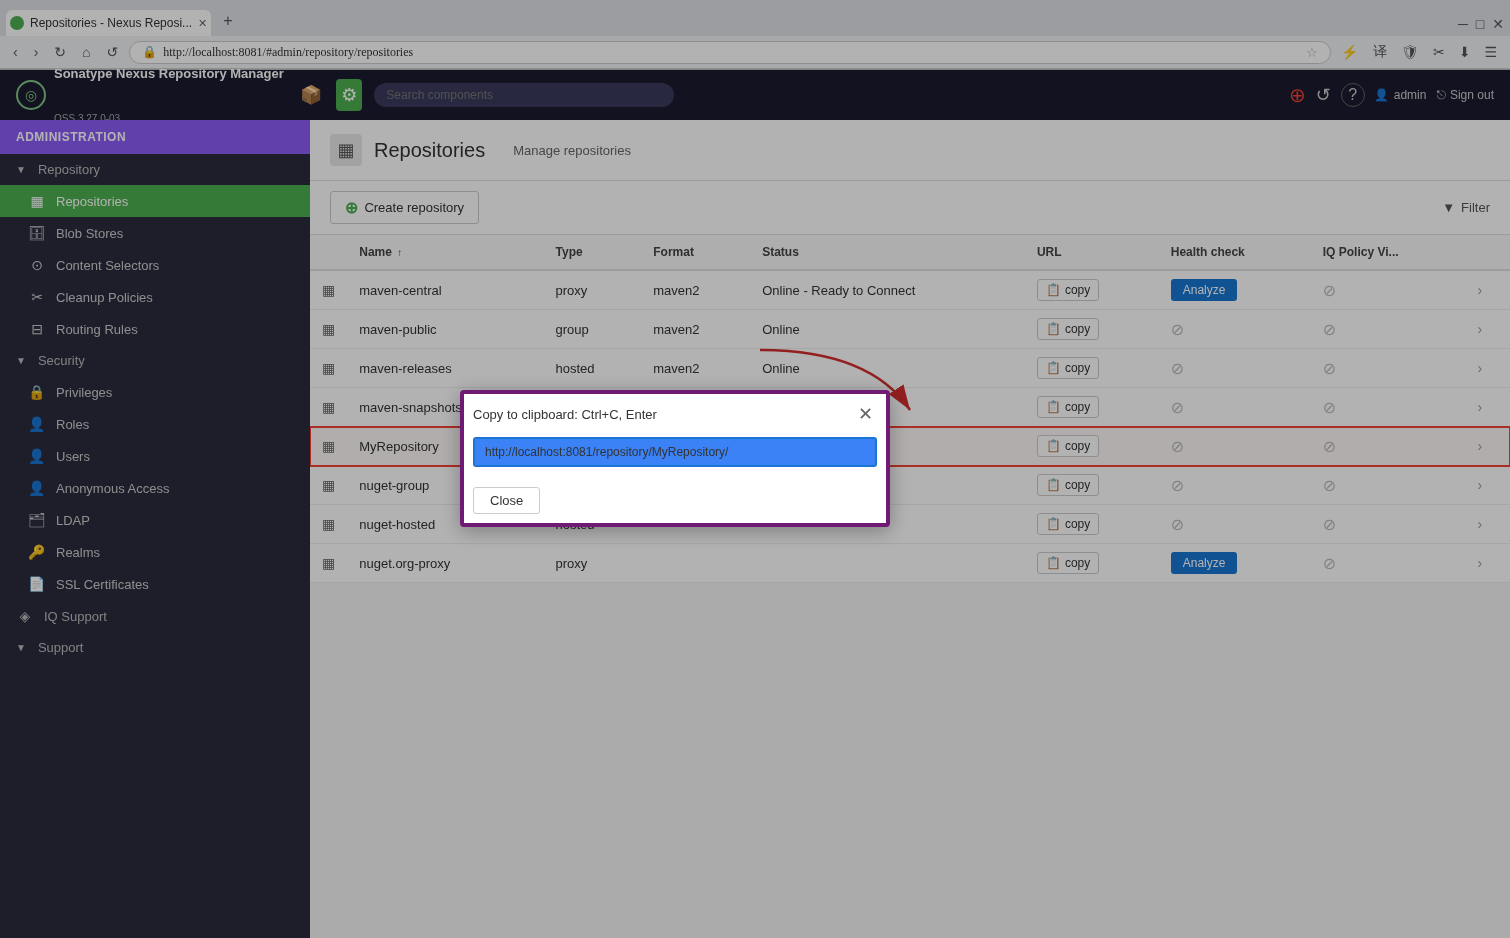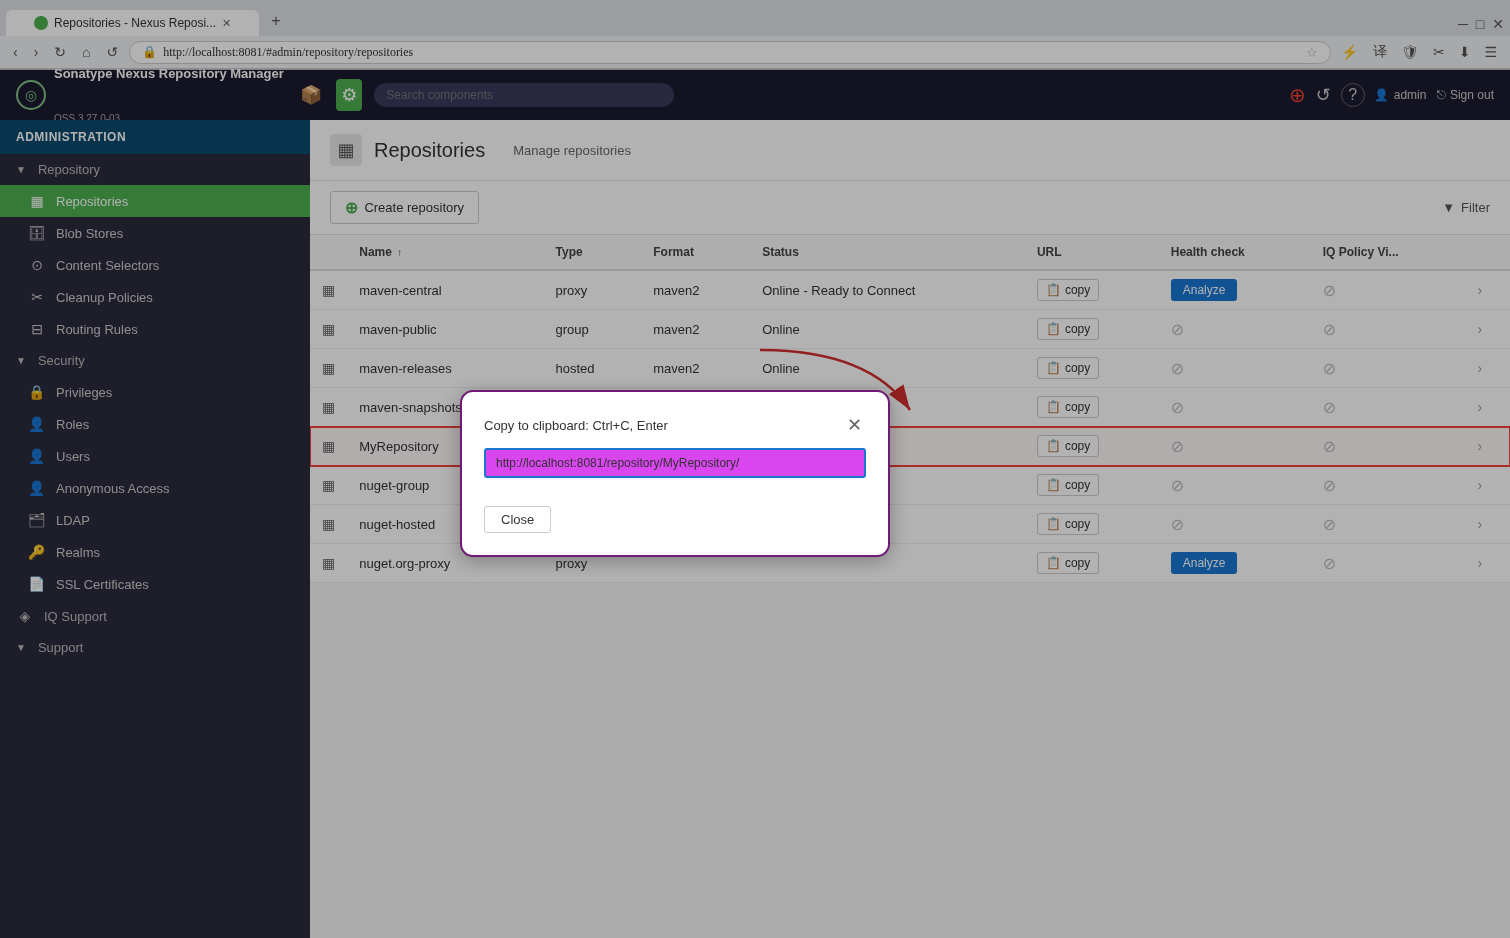--- a/index.html
+++ b/index.html
@@ -1,21 +1,21 @@
 <!DOCTYPE html>
 <html><head>
   <meta charset="utf-8">
   <style>
     * { box-sizing: border-box; margin: 0; padding: 0; }
     body { font-family: 'Segoe UI', Arial, sans-serif; font-size: 13px; background: #fff; overflow: hidden; }
 
     
     .browser-chrome { background: #dee1e6; border-bottom: 1px solid #bbb; }
     .tab-bar { display: flex; align-items: flex-end; padding: 6px 6px 0; background: #dee1e6; gap: 2px; }
-    .tab { display: flex; align-items: center; gap: 6px; padding: 6px 28px; background: #fff; border-radius: 6px 6px 0 0; font-size: 12px; color: #333; min-width: 180px; }
+    .tab { display: flex; align-items: center; gap: 6px; padding: 6px 4px; background: #fff; border-radius: 6px 6px 0 0; font-size: 12px; color: #333; min-width: 180px; }
     .tab-favicon { width: 14px; height: 14px; background: #4caf50; border-radius: 50%; display: inline-block; }
     .tab-close { margin-left: auto; color: #666; cursor: pointer; font-size: 11px; }
     .tab-new { padding: 6px 10px; color: #555; font-size: 16px; cursor: pointer; }
     .browser-controls { display: flex; align-items: center; padding: 4px 8px; gap: 6px; background: #f1f3f4; border-bottom: 1px solid #ccc; }
     .nav-btn { background: none; border: none; color: #555; font-size: 14px; cursor: pointer; padding: 3px 5px; border-radius: 3px; }
     .address-bar { flex: 1; display: flex; align-items: center; background: #fff; border: 1px solid #ccc; border-radius: 20px; padding: 3px 12px; font-size: 12px; color: #333; gap: 6px; }
     .address-bar-url { flex: 1; color: #333; font-family: Liberation Serif, serif; }
     .browser-actions { display: flex; gap: 4px; align-items: center; }
     .browser-action-btn { background: none; border: none; color: #555; font-size: 14px; cursor: pointer; padding: 3px 5px; }
 
@@ -36,21 +36,21 @@
     .header-right-btn { background: none; border: none; color: #ccc; font-size: 18px; cursor: pointer; }
     .header-alert { color: #f44336; font-size: 20px; }
     .header-user { color: #ccc; font-size: 12px; display: flex; align-items: center; gap: 4px; }
     .header-signout { color: #ccc; font-size: 12px; display: flex; align-items: center; gap: 4px; cursor: pointer; }
 
     
     .main-layout { display: flex; flex: 1; overflow: hidden; }
 
     
     .sidebar { width: 310px; background: #2c2c3e; color: #ddd; overflow-y: auto; flex-shrink: 0; }
-    .sidebar-section-header { padding: 10px 16px; font-size: 12px; font-weight: bold; color: #fff; background: #0c4a6e; text-transform: uppercase; letter-spacing: 0.5px; }
+    .sidebar-section-header { padding: 10px 16px; font-size: 12px; font-weight: bold; color: #fff; background: #8b5cf6; text-transform: uppercase; letter-spacing: 0.5px; }
     .sidebar-item { display: flex; align-items: center; gap: 10px; padding: 8px 16px 8px 28px; cursor: pointer; font-size: 13px; color: #ccc; }
     .sidebar-item.active { background: #4caf50; color: #fff; }
     .sidebar-item.group-header { padding-left: 16px; color: #bbb; }
     .sidebar-group { }
     .sidebar-icon { font-size: 14px; width: 18px; text-align: center; }
     .sidebar-toggle { font-size: 10px; margin-right: 2px; }
 
     
     .content { flex: 1; overflow: auto; background: #f5f5f5; }
     .content-header { display: flex; align-items: center; padding: 14px 20px; background: #fff; border-bottom: 1px solid #e0e0e0; gap: 12px; }
@@ -69,25 +69,25 @@
     .data-table td { padding: 8px 12px; border-bottom: 1px solid #eee; font-size: 13px; color: #333; }
     .row-icon { font-size: 14px; color: #666; }
     .copy-btn { display: inline-flex; align-items: center; gap: 4px; padding: 3px 8px; background: #fff; border: 1px solid #ccc; border-radius: 3px; cursor: pointer; font-size: 12px; color: #333; }
     .analyze-btn { padding: 4px 12px; background: #1976d2; color: #fff; border: none; border-radius: 3px; cursor: pointer; font-size: 12px; }
     .disabled-icon { color: #bbb; font-size: 16px; }
     .chevron-right { color: #999; font-size: 14px; }
     .sort-icon { font-size: 10px; margin-left: 2px; }
 
     
     .modal-overlay { position: fixed; top: 0; left: 0; right: 0; bottom: 0; background: rgba(0,0,0,0.3); display: flex; align-items: flex-start; justify-content: flex-start; z-index: 1000; }
-    .modal-box { position: absolute; top: 390px; left: 460px; background: #fff; border: 2px solid #701a75; border-radius: 13px; box-shadow: 0 4px 20px rgba(0,0,0,0.3); width: 430px; padding: 22px; }
+    .modal-box { position: absolute; top: 390px; left: 460px; background: #fff; border: 4px solid #701a75; border-radius: 4px; box-shadow: 0 4px 20px rgba(0,0,0,0.3); width: 430px; padding: 9px; }
     .modal-header { display: flex; align-items: center; justify-content: space-between; margin-bottom: 12px; }
     .modal-title { font-size: 13px; color: #333; font-weight: 400; }
     .modal-close { background: none; border: none; font-size: 18px; color: #666; cursor: pointer; padding: 0 4px; }
-    .modal-url-input { width: 100%; padding: 6px 10px; border: 2px solid #1976d2; border-radius: 3px; font-size: 12px; color: #333; background: #d946ef; margin-bottom: 28px; }
+    .modal-url-input { width: 100%; padding: 6px 10px; border: 2px solid #1976d2; border-radius: 3px; font-size: 12px; color: #333; background: #3b82f6; margin-bottom: 20px; }
     .modal-close-btn { padding: 5px 16px; background: #fff; border: 1px solid #ccc; border-radius: 3px; cursor: pointer; font-size: 13px; color: #333; }
 
     
     .sidebar::-webkit-scrollbar { width: 6px; }
     .sidebar::-webkit-scrollbar-track { background: #2c2c3e; }
     .sidebar::-webkit-scrollbar-thumb { background: #555; border-radius: 3px; }
   </style>
 </head>
 <body>
 

